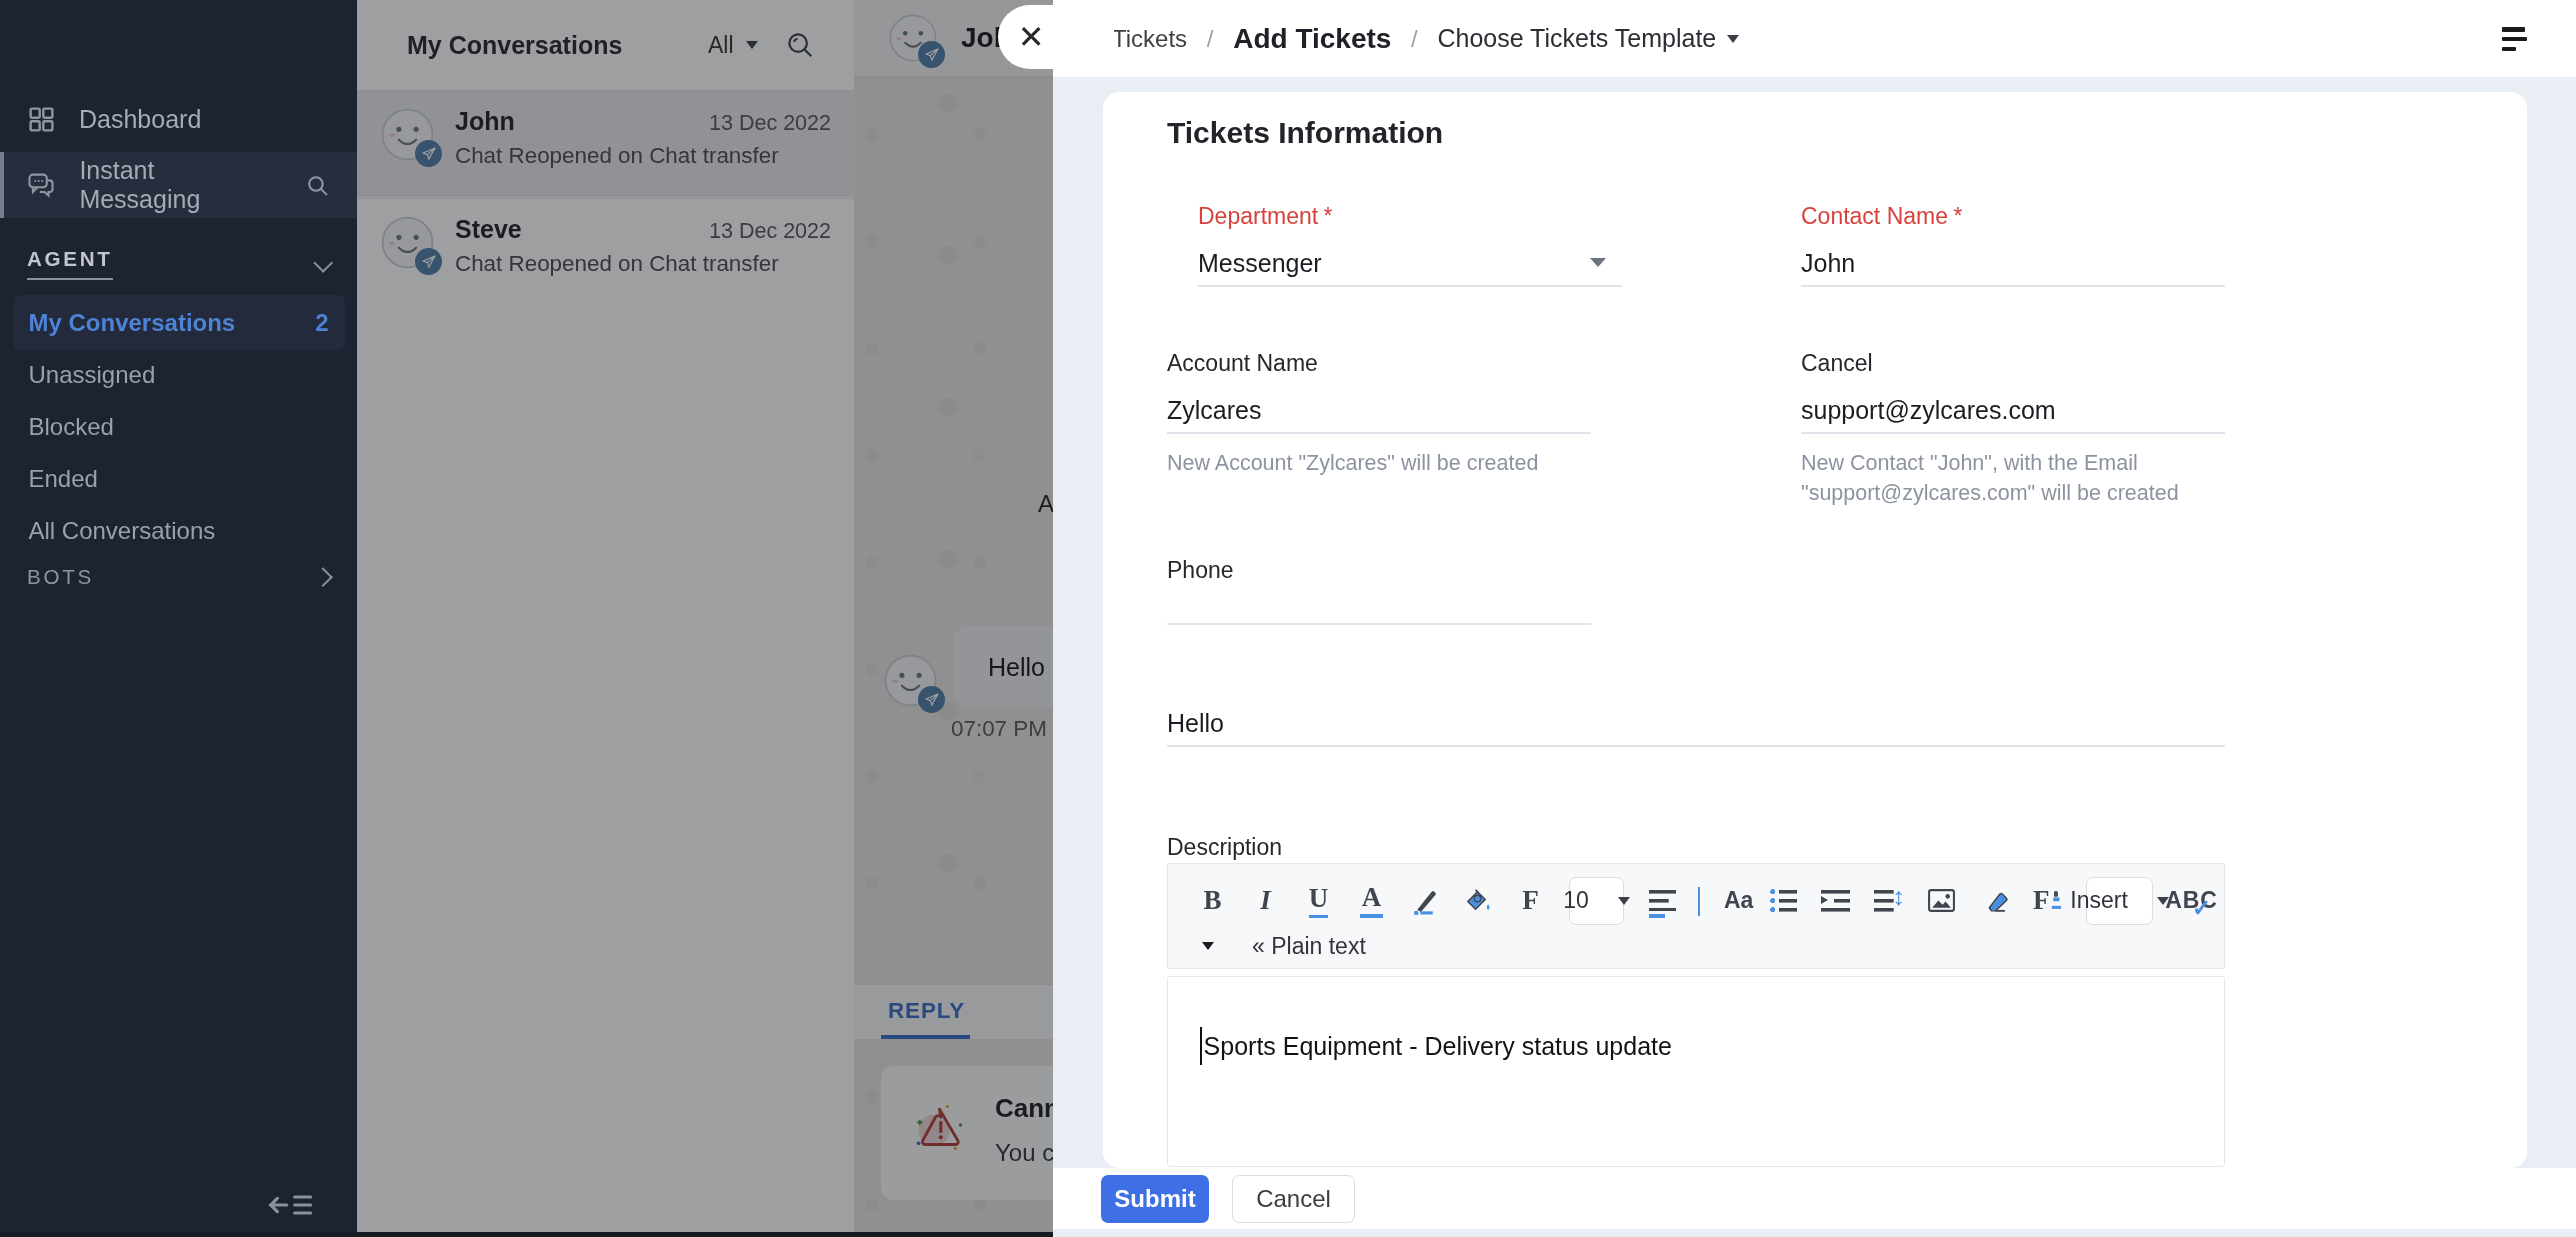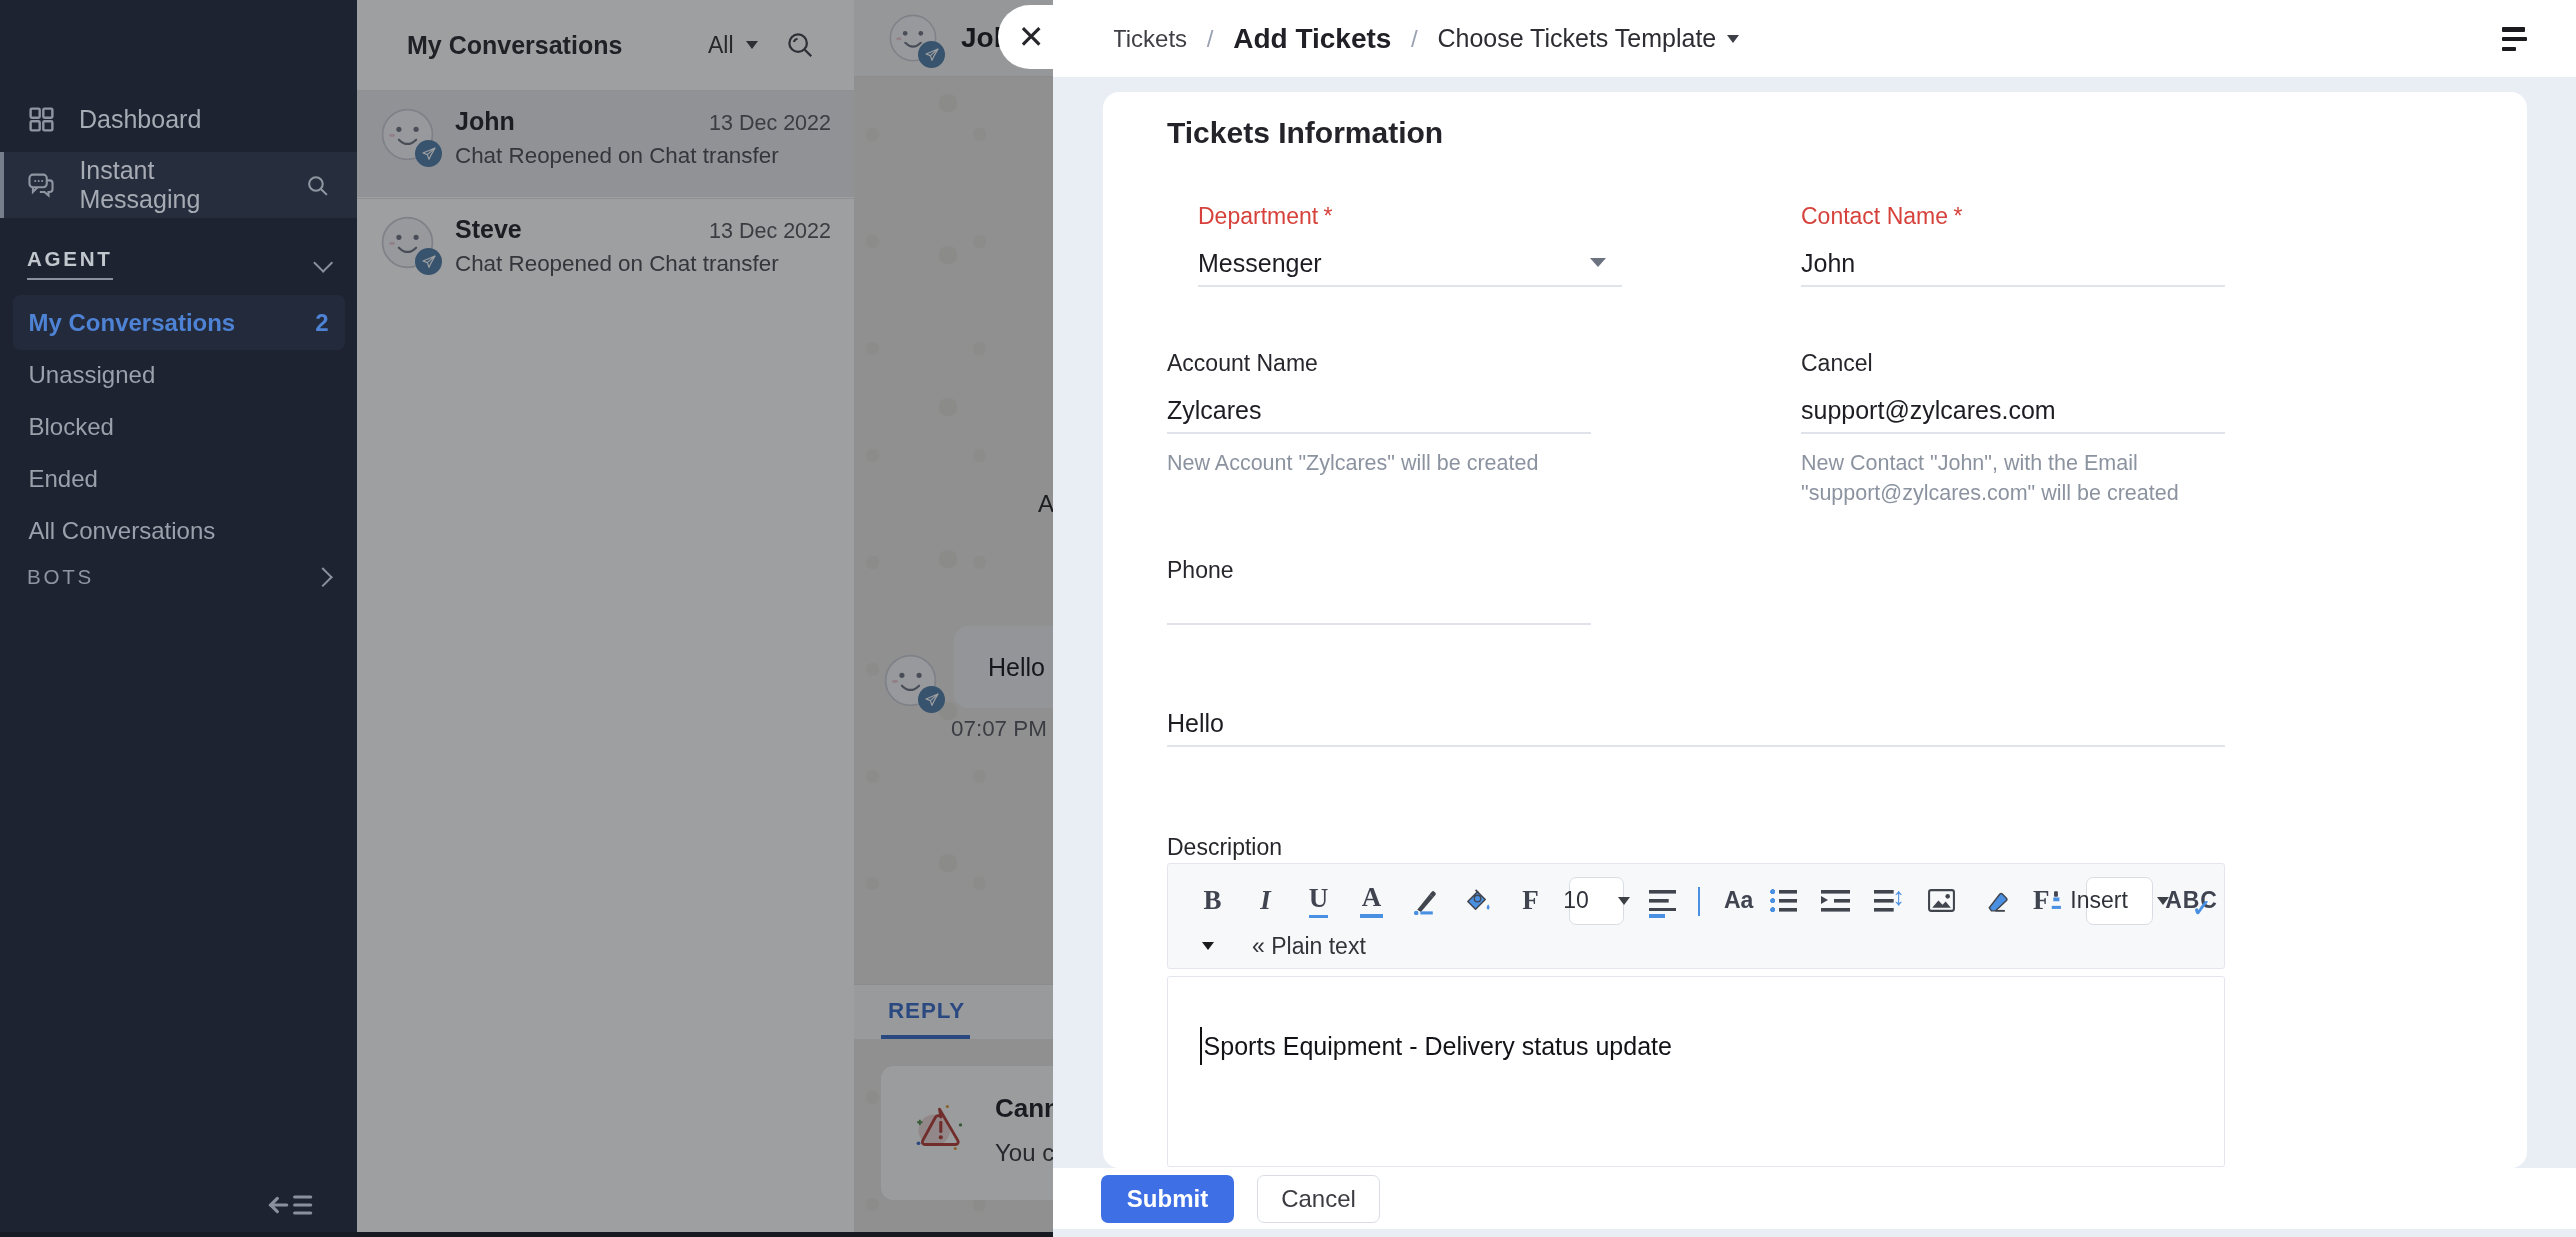--- a/index.html
+++ b/index.html
@@ -83,21 +83,21 @@
   .bc .b-tpl { font-size:25px; color:#2c2c33; cursor:pointer; display:flex; align-items:center; gap:10.7px; }
   .menu-btn { width:27px; height:23px; position:relative; cursor:pointer; }
   .menu-btn i { position:absolute; left:0; height:4.5px; background:#1b1b1f; border-radius:0.9px; }
   .menu-btn i:nth-child(1){ top:0; width:23px; }
   .menu-btn i:nth-child(2){ top:9.8px; width:25px; }
   .menu-btn i:nth-child(3){ top:19.7px; width:14.3px; }
   .backdrop { position:absolute; left:0; top:77px; width:1523px; height:1161px; background:#e9edf4; z-index:1; }
   .card { position:absolute; left:50px; top:92px; width:1424px; height:1076px; background:#fff; border-radius:16px; z-index:2; }
   .m-footer { position:absolute; left:0; top:1168px; width:1523px; height:61px; background:#fff; z-index:3; display:flex; align-items:center; padding-left:48px; gap:23px; }
   .btn { height:48px; border-radius:7.2px; font-size:24px; display:flex; align-items:center; justify-content:center; cursor:pointer; }
-  .btn.submit { width:133px; background:#3e6fe4; color:#fff; font-weight:600; border:none; }
+  .btn.submit { width:108px; background:#3e6fe4; color:#fff; font-weight:600; border:none; }
   .btn.cancel { width:123px; background:#fff; color:#3c3c43; border:1.8px solid #d9dde3; }
 
   
   .f-title { position:absolute; left:64px; top:24px; font-size:30px; font-weight:600; color:#232329; }
   .field { position:absolute; width:424px; }
   .flabel { font-size:23px; line-height:30px; color:#26262c; }
   .flabel.req { color:#d6423b; }
   .req-mark { color:#d6423b; margin-left:5.4px; }
   .fvalue { margin-top:14.3px; font-size:25px; line-height:36px; color:#1c1c22; position:relative; }
   .fvalue .caret-dn { position:absolute; right:16px; top:12.5px; }

